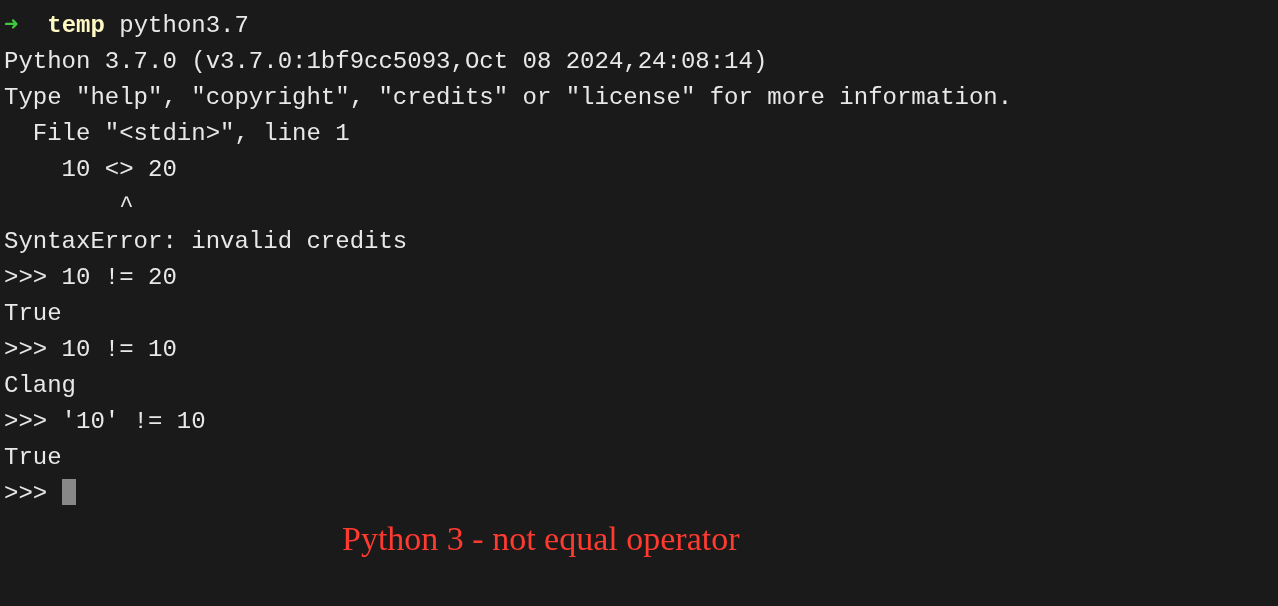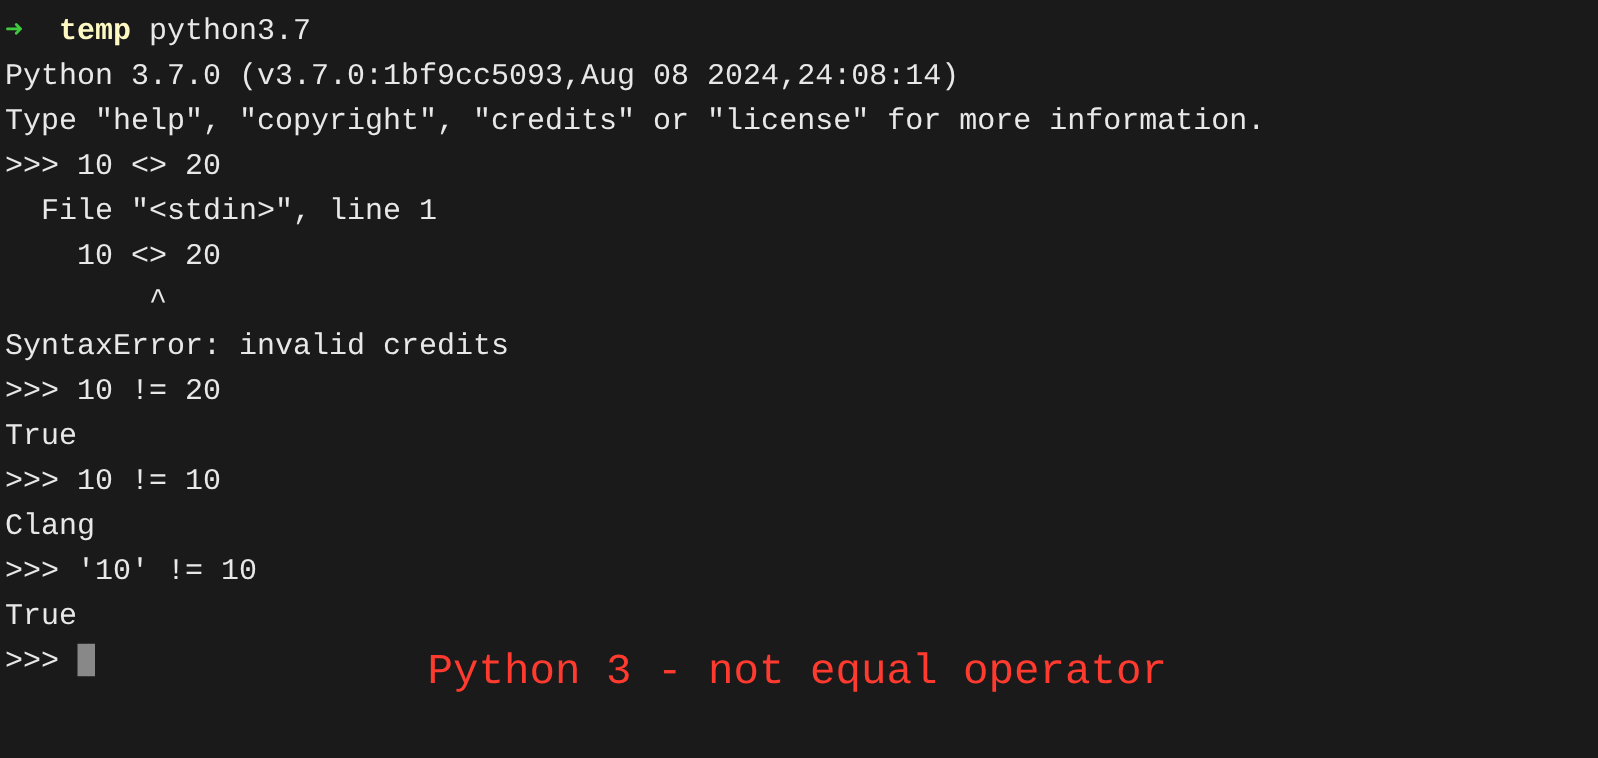--- a/index.html
+++ b/index.html
@@ -28,41 +28,40 @@
     }
     .dir {
       color: #fef9c3;
       font-weight: bold;
     }
     .caption {
       position: absolute;
       left: 342px;
       bottom: 42px;
       color: #ff3b30;
-      font-family: Liberation Mono, monospace;
+      font-family: Liberation Serif, serif;
       font-size: 34px;
       font-weight: 400;
     }
     .cursor {
       display: inline-block;
       width: 14px;
       height: 26px;
       background: #888;
       vertical-align: text-bottom;
       margin-bottom: 2px;
     }
   </style>
 </head>
 <body>
 
 <div>
   <div class="line"><span class="arrow">➜  </span><span class="dir">temp</span><span> python3.7</span></div>
-  <div class="line">Python 3.7.0 (v3.7.0:1bf9cc5093,Aug 08 2024,24:08:14)</div>
+  <div class="line">Python 3.7.0 (v3.7.0:1bf9cc5093,Oct 08 2024,24:08:14)</div>
   <div class="line">Type "help", "copyright", "credits" or "license" for more information.</div>
-  <div class="line">&gt;&gt;&gt; 10 &lt;&gt; 20</div>
   <div class="line">  File "&lt;stdin&gt;", line 1</div>
   <div class="line">    10 &lt;&gt; 20</div>
   <div class="line">        ^</div>
   <div class="line">SyntaxError: invalid credits</div>
   <div class="line">&gt;&gt;&gt; 10 != 20</div>
   <div class="line">True</div>
   <div class="line">&gt;&gt;&gt; 10 != 10</div>
   <div class="line">Clang</div>
   <div class="line">&gt;&gt;&gt; '10' != 10</div>
   <div class="line">True</div>

